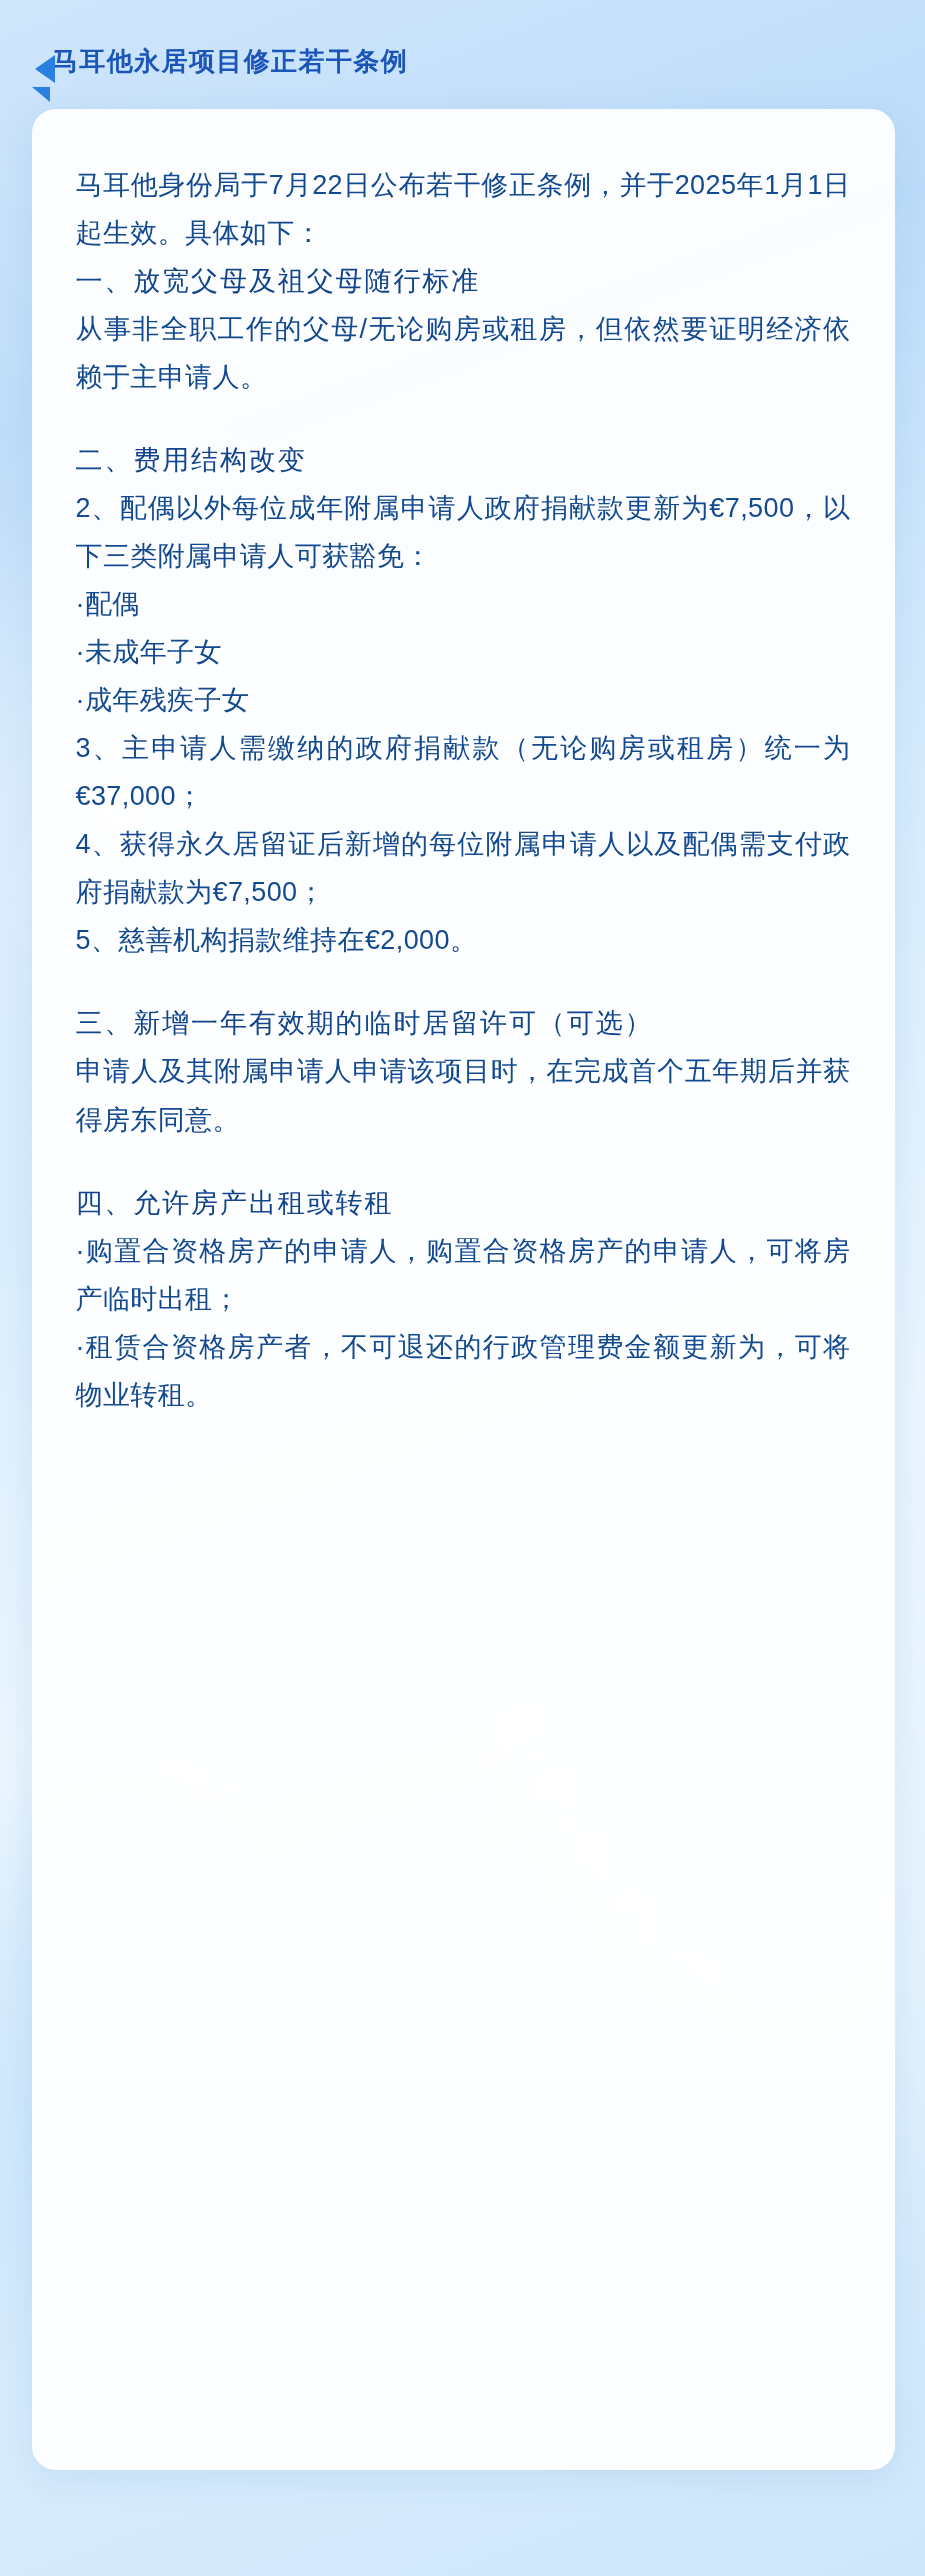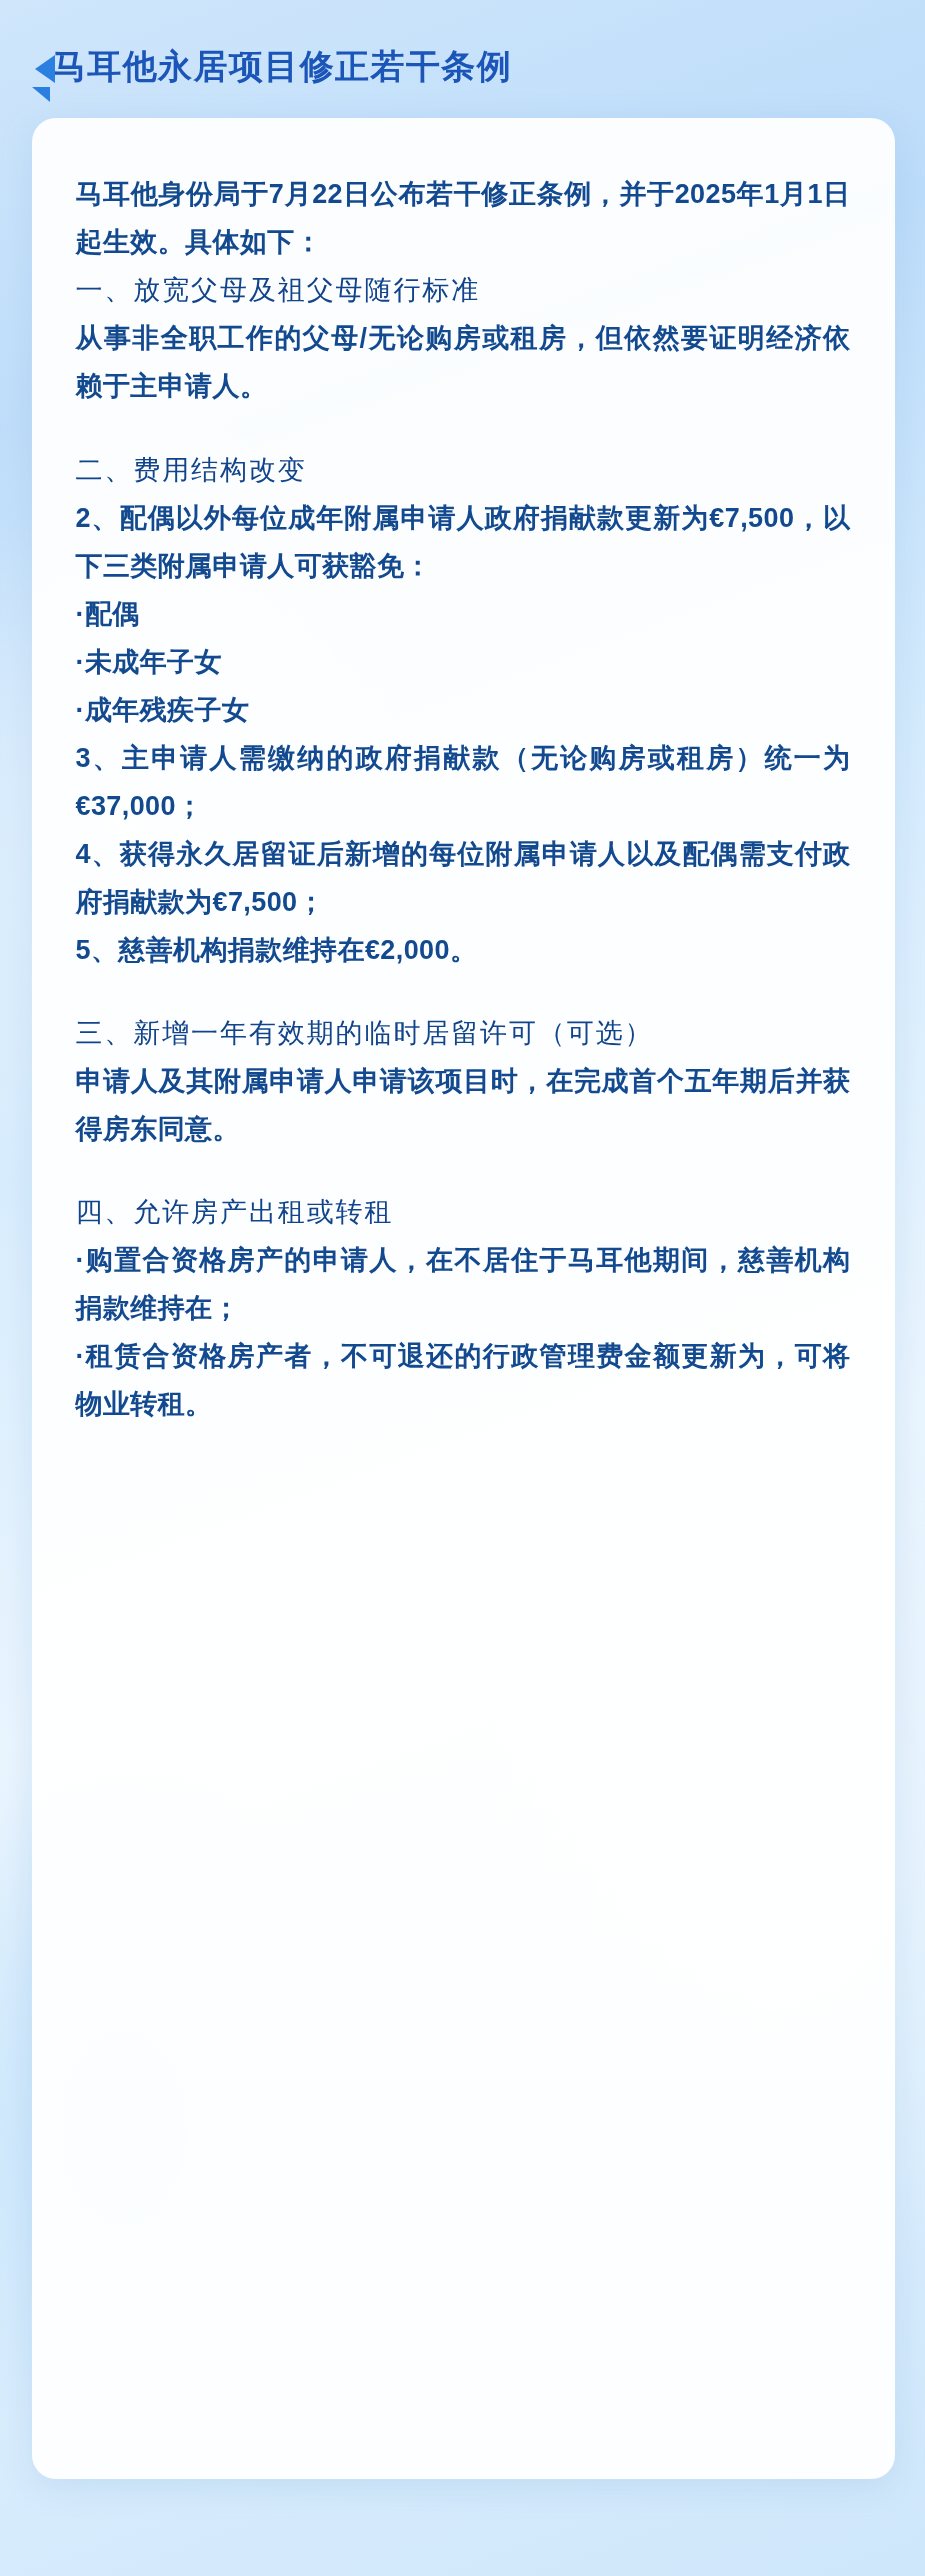--- a/index.html
+++ b/index.html
@@ -74,21 +74,21 @@
     position: absolute;
     left: -20.4px;
     top: 41px;
     width: 0;
     height: 0;
     border-top: 0 solid transparent;
     border-bottom: 15px solid transparent;
     border-right: 18.5px solid #2a7fe0;
   }
   .title-text {
-    font-size: 34px;
+    font-size: 26px;
     font-weight: bold;
     color: #1b55b8;
     letter-spacing: 1.4px;
     line-height: 1.2;
     white-space: nowrap;
   }
 
   
   .card {
     background: rgba(255,255,255,0.93);
@@ -101,21 +101,20 @@
   .body-text {
     font-size: 27px;
     line-height: 1.78;
     color: #134a8f;
     letter-spacing: 0.4px;
     text-align: justify;
     text-justify: inter-ideograph;
   }
   .para {
     margin: 0 0 0 0;
-    font-weight: bold;
   }
   .para + .para {
     margin-top: 0px;
   }
   .heading-line {
     font-weight: normal;
     color: #11448a;
     letter-spacing: 1.9px;
   }
   .spacer {
@@ -162,20 +161,20 @@
       <p class="para">5、慈善机构捐款维持在€2,000。</p>
 
       <div class="spacer"></div>
 
       <p class="para heading-line">三、新增一年有效期的临时居留许可（可选）</p>
       <p class="para">申请人及其附属申请人申请该项目时，在完成首个五年期后并获得房东同意。</p>
 
       <div class="spacer"></div>
 
       <p class="para heading-line">四、允许房产出租或转租</p>
-      <p class="para bullet-line">·购置合资格房产的申请人，在不居住于马耳他期间，慈善机构捐款维持在；</p>
+      <p class="para bullet-line">·购置合资格房产的申请人，购置合资格房产的申请人，可将房产临时出租；</p>
       <p class="para bullet-line">·租赁合资格房产者，不可退还的行政管理费金额更新为，可将物业转租。</p>
 
     </div>
   </div>
 
 </div>
 
 
 </body></html>

